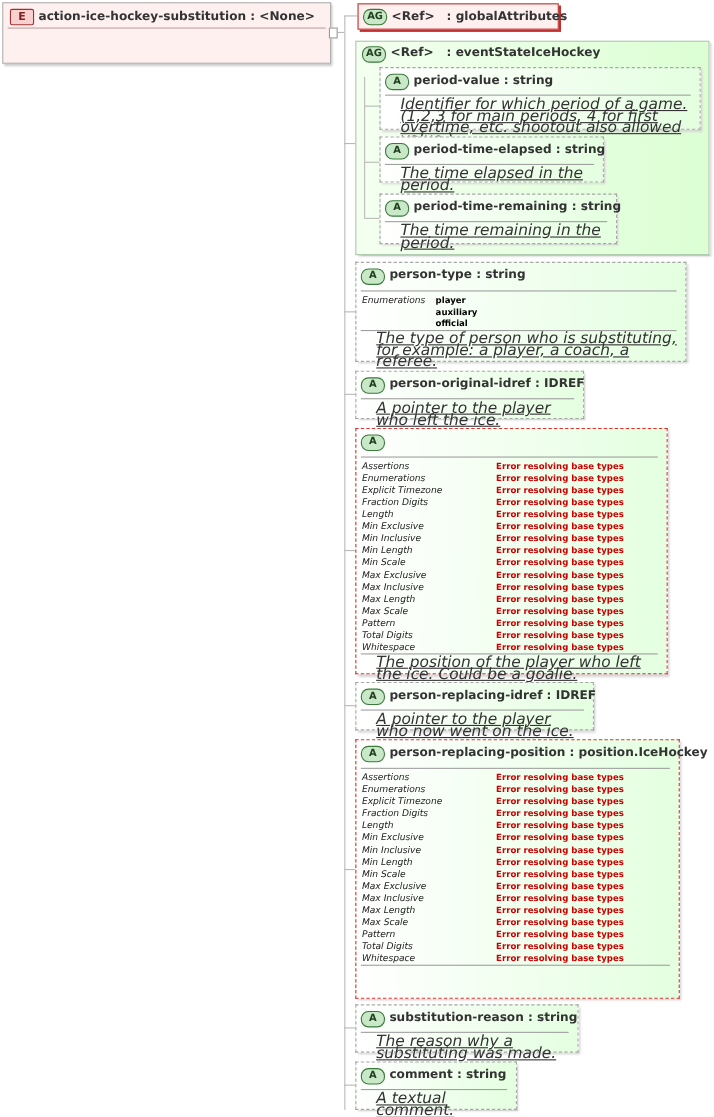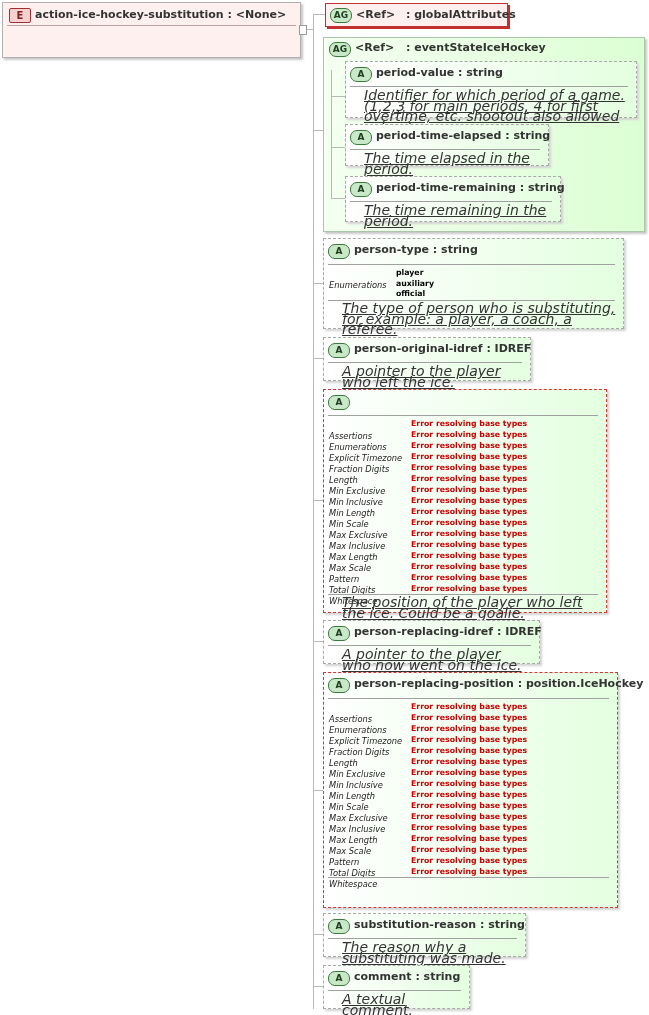--- a/index.html
+++ b/index.html
@@ -27,22 +27,22 @@
 
   .attr-box { position:absolute; background:#ffffff; border:1px dashed #a8a8a8; box-shadow:2px 2px 2px #d4d4d4; background:linear-gradient(90deg,#ffffff 0%, #e4ffe0 100%); }
   .attr-box.err { border:1px dashed #e03030; }
   .a-badge { position:absolute; left:4px; top:5px; width:20px; height:13px; border:1px solid #3a7a3a; background:#c8e8c8; border-radius:7px; font-size:9px; color:#204020; text-align:center; line-height:13px; font-weight:bold; }
   .attr-title { position:absolute; left:30px; top:4px; font-size:11px; font-weight:bold; color:#333; white-space:nowrap; }
   .attr-sep { position:absolute; left:4px; right:8px; height:1px; background:#a0a0a0; }
   .attr-desc { position:absolute; left:18px; right:6px; font-size:14px; font-style:italic; color:#333; line-height:10.5px;text-decoration:underline; }
 
   .facet-table { position:absolute; left:5px; font-size:8.3px; line-height:11px; }
   .facet-row { display:flex; height:11px; }
-  .facet-name { width:82px; font-style:italic; color:#222; white-space:nowrap;margin-top:13px; }
-  .facet-val { color:#cc0000; font-weight:bold; font-size:7.8px; white-space:nowrap; }
+  .facet-name { width:82px; font-style:italic; color:#222; white-space:nowrap; }
+  .facet-val { color:#cc0000; font-weight:bold; font-size:7.8px; white-space:nowrap;margin-left:40px; }
   .enum-val { color:#000; font-weight:bold; font-size:7.8px; white-space:nowrap; }
 </style>
 </head>
 <body>
 
 <div class="root-box">
   <div class="root-head">
     <span class="badge-e">E</span>
     <span class="root-title">action-ice-hockey-substitution : &lt;None&gt;</span>
   </div>

